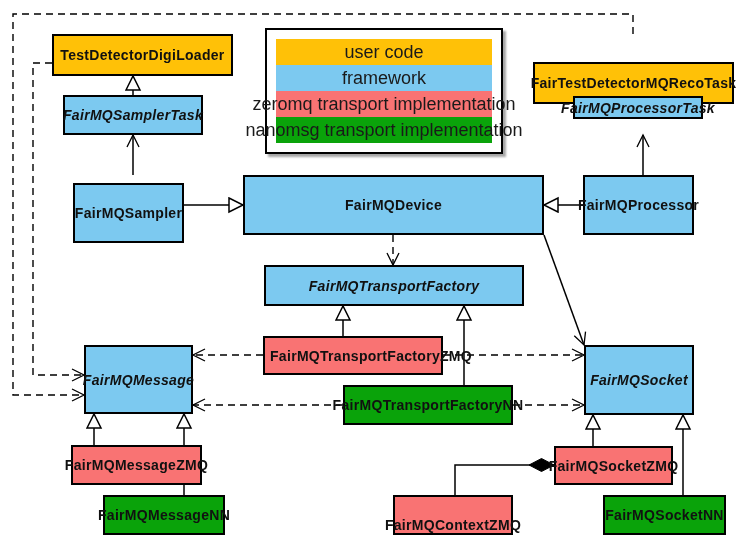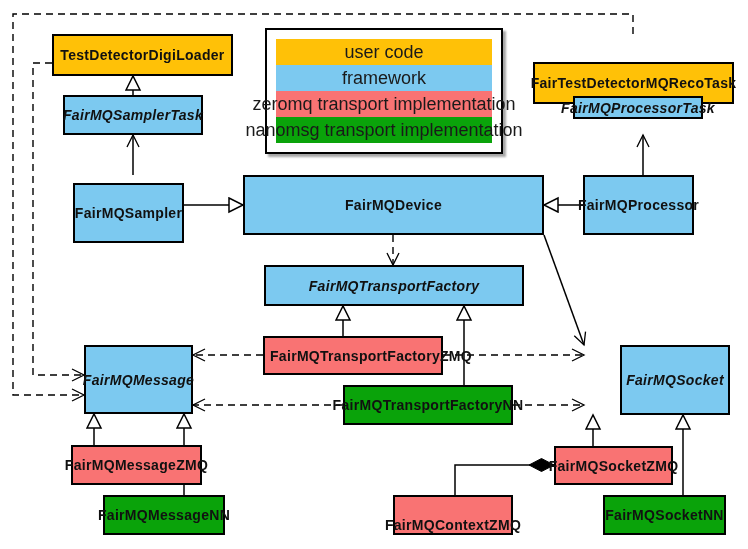--- a/index.html
+++ b/index.html
@@ -97,21 +97,21 @@
       </div>
       <div class="node" style="left: 263px; top: 336px; width: 180px; height: 39px; background: rgb(249, 115, 115); padding-left: 36px;">
         <span>FairMQTransportFactoryZMQ</span>
       </div>
       <div class="node" style="left: 343px; top: 385px; width: 170px; height: 40px; background: rgb(10, 163, 10);">
         <span>FairMQTransportFactoryNN</span>
       </div>
       <div class="node abstract" style="left: 84px; top: 345px; width: 109px; height: 69px; background: rgb(124, 201, 240);">
         <span>FairMQMessage</span>
       </div>
-      <div class="node abstract" style="left: 584px; top: 345px; width: 110px; height: 70px; background: rgb(124, 201, 240); margin-left: 36px;">
+      <div class="node abstract" style="left: 584px; top: 345px; width: 110px; height: 70px; background: rgb(124, 201, 240);">
         <span>FairMQSocket</span>
       </div>
       <div class="node" style="left: 33px; top: 445px; width: 131px; height: 40px; background: rgb(249, 115, 115); margin-left: 38px;">
         <span>FairMQMessageZMQ</span>
       </div>
       <div class="node" style="left: 103px; top: 495px; width: 122px; height: 40px; background: rgb(10, 163, 10);">
         <span>FairMQMessageNN</span>
       </div>
       <div class="node" style="left: 554px; top: 446px; width: 119px; height: 39px; background: rgb(249, 115, 115);">
         <span>FairMQSocketZMQ</span>

